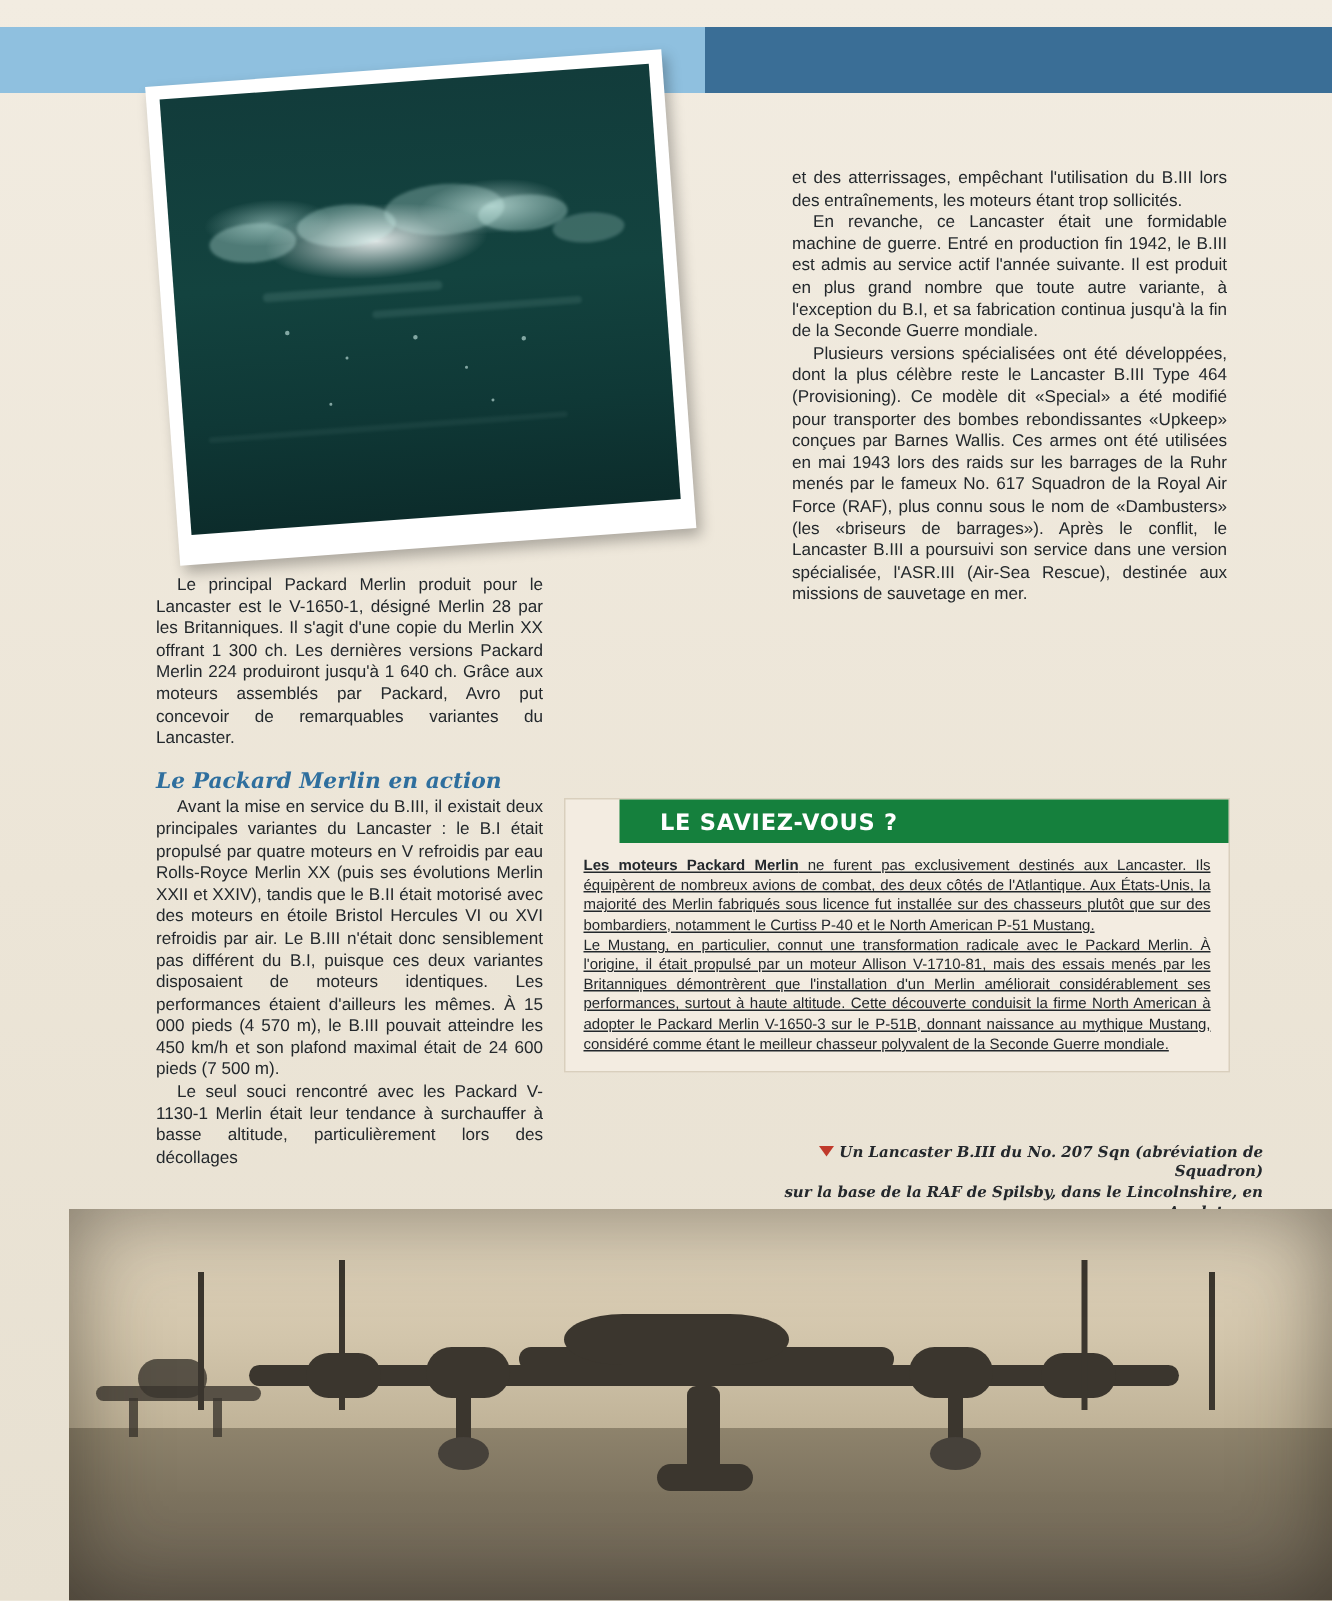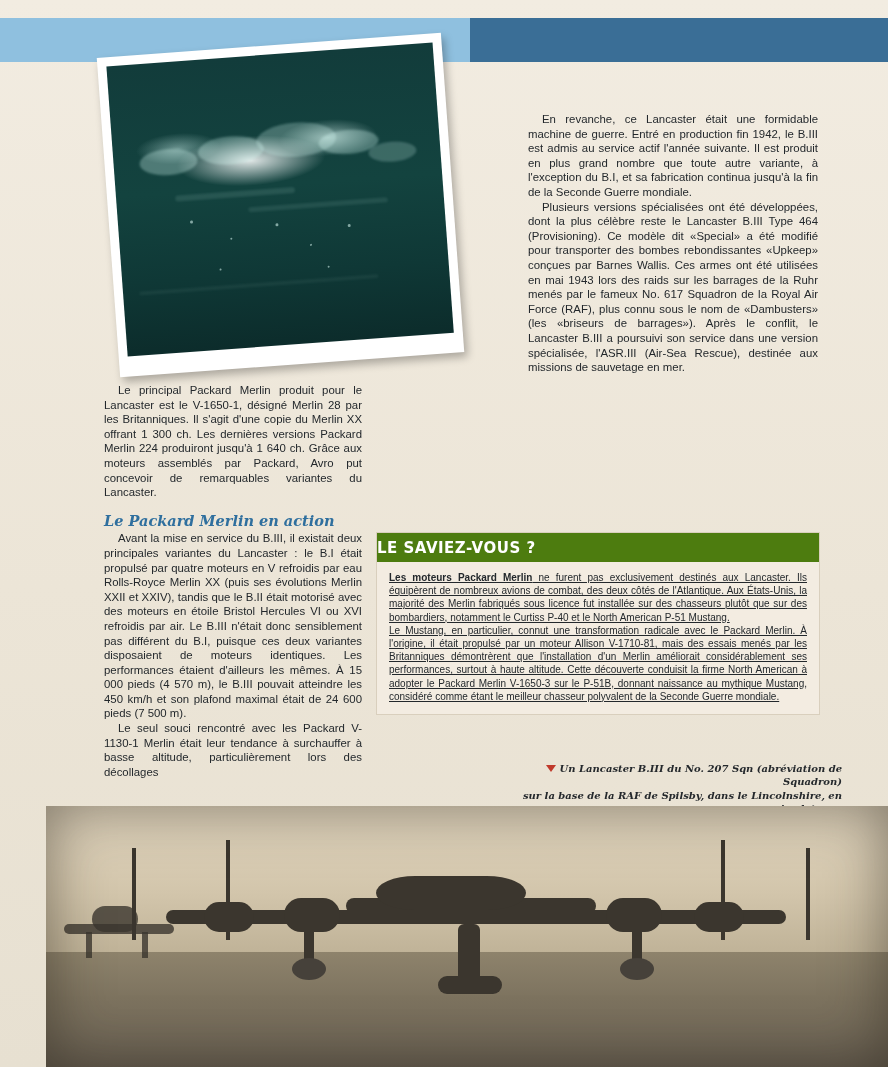--- a/index.html
+++ b/index.html
@@ -89,24 +89,25 @@
   }
   .col-right p{margin:0;text-indent:14px;}
   .col-right p.first{text-indent:0;}
   
   .redbox{
     position:absolute;left:376px;top:532px;width:442px;
     background:#f3ece1;
     border:1px solid #d9cfbd;
   }
   .redbox-head{
-    background:#4d7c0f;
+    background:#15803d;
     height:29px;
     display:flex;align-items:center;
-    padding-left:0;
+    padding-left:27px;
+    margin-left:36px;
   }
   .redbox-head span{
     font-family:"DejaVu Sans", sans-serif;
     font-weight:bold;font-size:15px;letter-spacing:.5px;color:#fff;
   }
   .redbox-body{
     padding:9px 12px 11px 12px;
     font-size:10px;line-height:13.2px;text-align:justify;color:#23282c;text-decoration:underline;
   }
   .redbox-body p{margin:0;}
@@ -177,20 +178,21 @@
 
   <div class="col-left">
     <p>Le principal Packard Merlin produit pour le Lancaster est le V-1650-1, désigné Merlin 28 par les Britanniques. Il s'agit d'une copie du Merlin XX offrant 1 300 ch. Les dernières versions Packard Merlin 224 produiront jusqu'à 1 640 ch. Grâce aux moteurs assemblés par Packard, Avro put concevoir de remarquables variantes du Lancaster.</p>
     <div class="subhead">Le Packard Merlin en action</div>
     <p>Avant la mise en service du B.III, il existait deux principales variantes du Lancaster : le B.I était propulsé par quatre moteurs en V refroidis par eau Rolls-Royce Merlin XX (puis ses évolutions Merlin XXII et XXIV), tandis que le B.II était motorisé avec des moteurs en étoile Bristol Hercules VI ou XVI refroidis par air. Le B.III n'était donc sensiblement pas différent du B.I, puisque ces deux variantes disposaient de moteurs identiques. Les performances étaient d'ailleurs les mêmes. À 15 000 pieds (4 570 m), le B.III pouvait atteindre les 450 km/h et son plafond maximal était de 24 600 pieds (7 500 m).</p>
     <p>Le seul souci rencontré avec les Packard V-1130-1 Merlin était leur tendance à surchauffer à basse altitude, particulièrement lors des décollages</p>
   </div>
 
 
   <div class="col-right">
+    <p class="first">et des atterrissages, empêchant l'utilisation du B.III lors des entraînements, les moteurs étant trop sollicités.</p>
     <p>En revanche, ce Lancaster était une formidable machine de guerre. Entré en production fin 1942, le B.III est admis au service actif l'année suivante. Il est produit en plus grand nombre que toute autre variante, à l'exception du B.I, et sa fabrication continua jusqu'à la fin de la Seconde Guerre mondiale.</p>
     <p>Plusieurs versions spécialisées ont été développées, dont la plus célèbre reste le Lancaster B.III Type 464 (Provisioning). Ce modèle dit «Special» a été modifié pour transporter des bombes rebondissantes «Upkeep» conçues par Barnes Wallis. Ces armes ont été utilisées en mai 1943 lors des raids sur les barrages de la Ruhr menés par le fameux No. 617 Squadron de la Royal Air Force (RAF), plus connu sous le nom de «Dambusters» (les «briseurs de barrages»). Après le conflit, le Lancaster B.III a poursuivi son service dans une version spécialisée, l'ASR.III (Air-Sea Rescue), destinée aux missions de sauvetage en mer.</p>
   </div>
 
   <div class="redbox">
     <div class="redbox-head">
       <span>LE SAVIEZ-VOUS ?</span>
     </div>
     <div class="redbox-body">
       <p><b>Les moteurs Packard Merlin</b><span> ne furent pas exclusivement destinés aux Lancaster. Ils équipèrent de nombreux avions de combat, des deux côtés de l'Atlantique. Aux États-Unis, la majorité des Merlin fabriqués sous licence fut installée sur des chasseurs plutôt que sur des bombardiers, notamment le Curtiss P-40 et le North American P-51 Mustang.</span></p>

